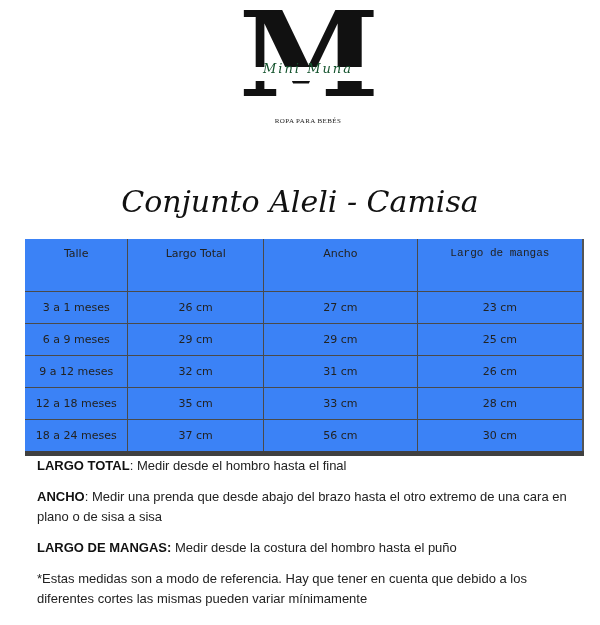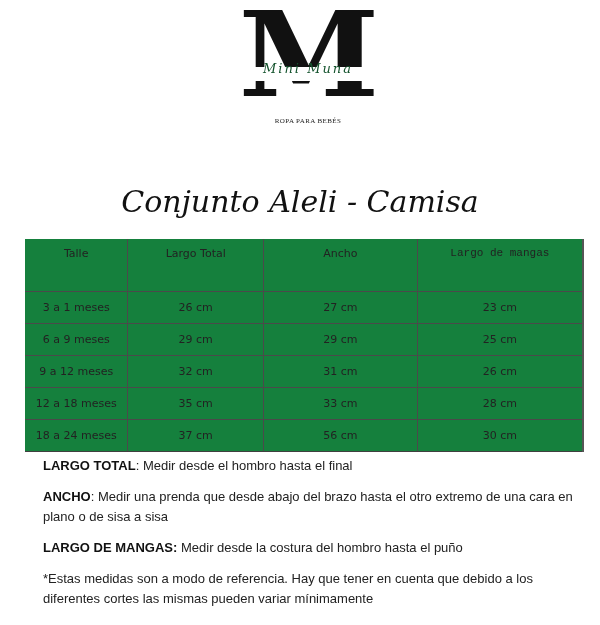--- a/index.html
+++ b/index.html
@@ -3,31 +3,31 @@
 <meta charset="utf-8">
 <style>
   html, body { margin: 0; padding: 0; background: #ffffff; }
   body { width: 600px; height: 625px; position: relative; overflow: hidden; font-family: "DejaVu Sans", sans-serif; color: #1a1a1a; }
   .logo { position: absolute; left: 238px; top: 10px; width: 140px; height: 112px; }
   .logo .bigm { position: absolute; left: 0; top: -14px; width: 140px; text-align: center; font-family: "DejaVu Serif", serif; font-size: 118px; line-height: 118px; color: #111; font-weight: bold; transform: scaleX(1.08); letter-spacing: -2px; }
   .logo .script { position: absolute; left: 6px; top: 51px; width: 128px; text-align: center; font-family: "DejaVu Serif", serif; font-style: italic; font-size: 13px; color: #14532d; background: transparent; letter-spacing: 2px; }
   .logo .script-bg { position: absolute; left: 14px; top: 57px; width: 112px; height: 14px; background: #ffffff; }
   .logo .tag { position: absolute; left: 0; top: 107px; width: 140px; text-align: center; font-family: "Liberation Serif", serif; font-size: 7px; letter-spacing: 0.4px; color: #222; }
   .title { position: absolute; left: 0; top: 180px; width: 600px; text-align: center; font-family: "DejaVu Serif", serif; font-style: italic; font-size: 30px; line-height: 44px; color: #111; }
-  table.sizes { position: absolute; left: 25px; top: 239px; width: 559px; border-collapse: collapse; background: #15803d; font-family: "DejaVu Sans", sans-serif; font-size: 11px; color: #222; }
+  table.sizes { position: absolute; left: 25px; top: 239px; width: 559px; border-collapse: collapse; background: #3b82f6; font-family: "DejaVu Sans", sans-serif; font-size: 11px; color: #222; }
   table.sizes td, table.sizes th { border: 1.5px solid #4a4a4a; text-align: center; font-weight: normal; padding: 0; }
   table.sizes tr:first-child th { border-top: none; }
   table.sizes th:first-child, table.sizes td:first-child { border-left: none; }
   table.sizes th:last-child, table.sizes td:last-child { border-right: 2px solid #555; }
-  table.sizes tr:last-child td { border-bottom: 1px solid #404040; }
+  table.sizes tr:last-child td { border-bottom: 5px solid #404040; }
   table.sizes thead th { height: 52px; vertical-align: top; padding-top: 8px; box-sizing: border-box; }
   table.sizes tbody td { height: 31px; }
   .c1 { width: 103px; } .c2 { width: 136px; } .c3 { width: 154px; } .c4 { width: 166px; font-family: Liberation Mono, monospace; }
   .notes { position: absolute; left: 25px; top: 456px; width: 560px; font-family: "Liberation Sans", sans-serif; font-size: 13px; line-height: 20px; color: #222; }
-  .notes p { margin: 0 0 11px 18px; }
+  .notes p { margin: 0 0 11px 12px; }
   .notes b { font-weight: bold; color: #111; }
 </style>
 </head>
 <body>
 
 <div class="logo">
   <div class="bigm">M</div>
   <div class="script-bg"></div>
   <div class="script">Mini Muna</div>
   <div class="tag">ROPA PARA BEBÉS</div>

